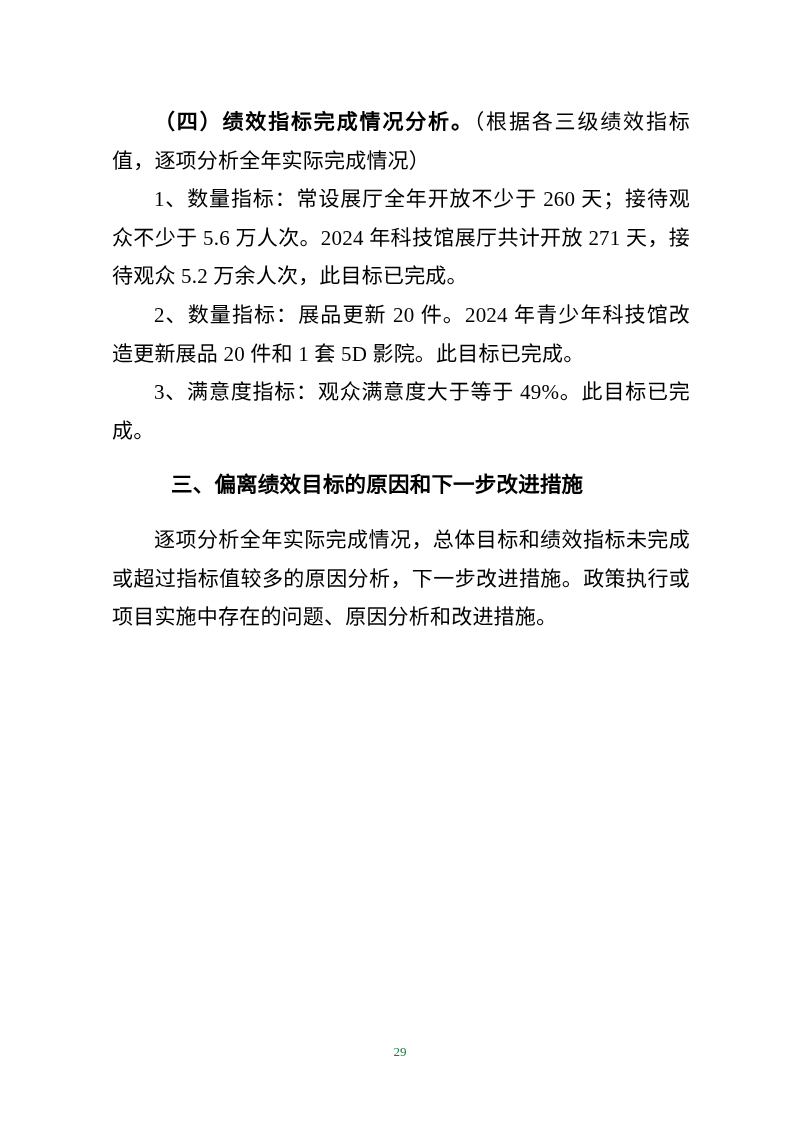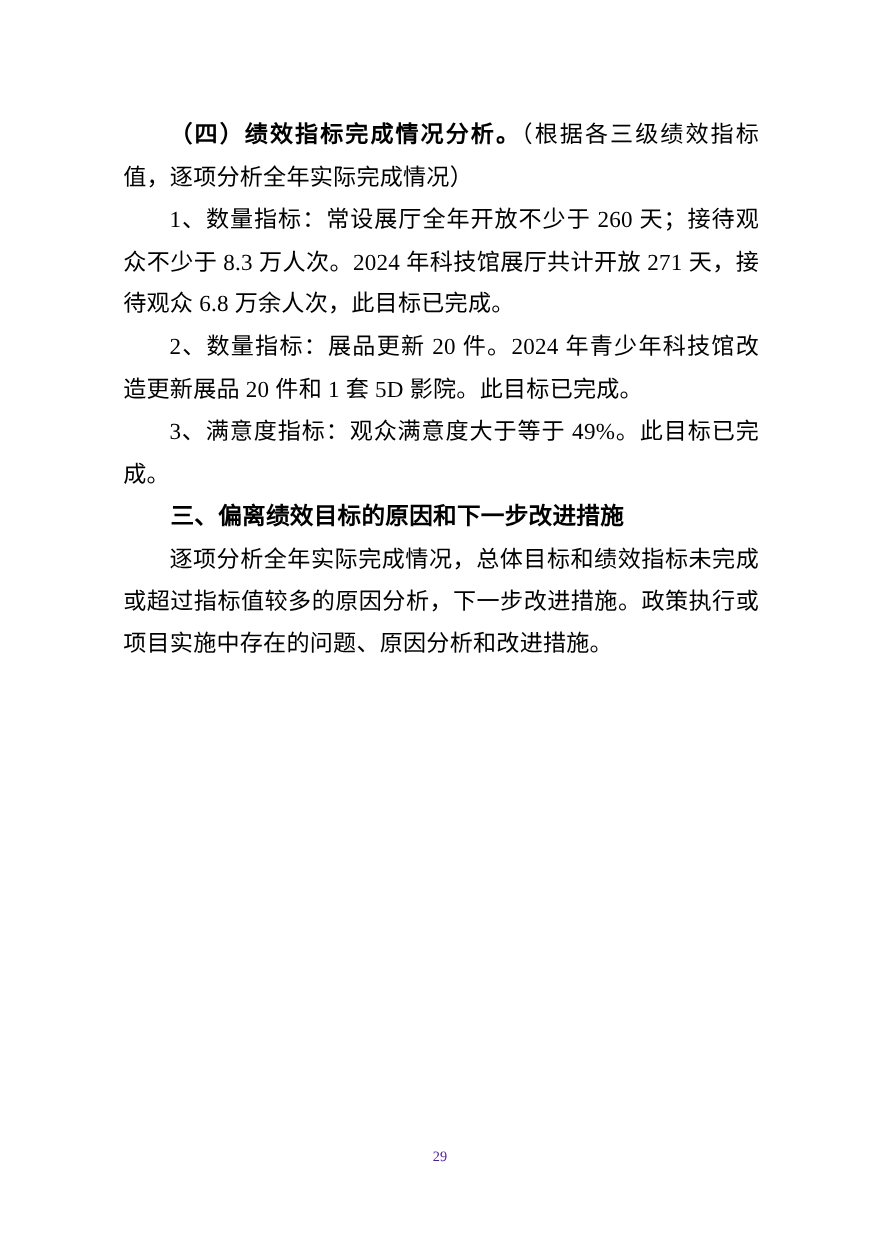--- a/index.html
+++ b/index.html
@@ -29,52 +29,52 @@
   }
   .para {
     margin: 0;
     padding: 0;
     text-indent: 2em;
   }
   .bold-run {
     font-weight: 700;
   }
   .heading3 {
-    margin: 0;
+    margin: 16px;
     padding: 0;
     text-indent: 2em;
     font-size: 21.5px;
     line-height: 38.6px;
     font-weight: 700;
     font-family: "Liberation Sans", sans-serif;
     letter-spacing: 0.2px;
   }
   .footer {
     position: absolute;
     left: 0;
     top: 1042px;
     width: 800px;
     text-align: center;
   }
   .pagenum {
     font-family: "Liberation Serif", serif;
     font-size: 13px;
-    color: #4c1d95;
+    color: #15803d;
   }
 </style>
 </head>
 <body>
 
 <div class="page">
 
   <main class="content">
 
     <p class="para"><span class="bold-run">（四）绩效指标完成情况分析。</span><span>（根据各三级绩效指标值，逐项分析全年实际完成情况）</span></p>
 
-    <p class="para">1、数量指标：常设展厅全年开放不少于 260 天；接待观众不少于 8.3 万人次。2024 年科技馆展厅共计开放 271 天，接待观众 6.8 万余人次，此目标已完成。</p>
+    <p class="para">1、数量指标：常设展厅全年开放不少于 260 天；接待观众不少于 5.6 万人次。2024 年科技馆展厅共计开放 271 天，接待观众 5.2 万余人次，此目标已完成。</p>
 
     <p class="para">2、数量指标：展品更新 20 件。2024 年青少年科技馆改造更新展品 20 件和 1 套 5D 影院。此目标已完成。</p>
 
     <p class="para">3、满意度指标：观众满意度大于等于 49%。此目标已完成。</p>
 
     <h2 class="heading3">三、偏离绩效目标的原因和下一步改进措施</h2>
 
     <p class="para">逐项分析全年实际完成情况，总体目标和绩效指标未完成或超过指标值较多的原因分析，下一步改进措施。政策执行或项目实施中存在的问题、原因分析和改进措施。</p>
 
 

